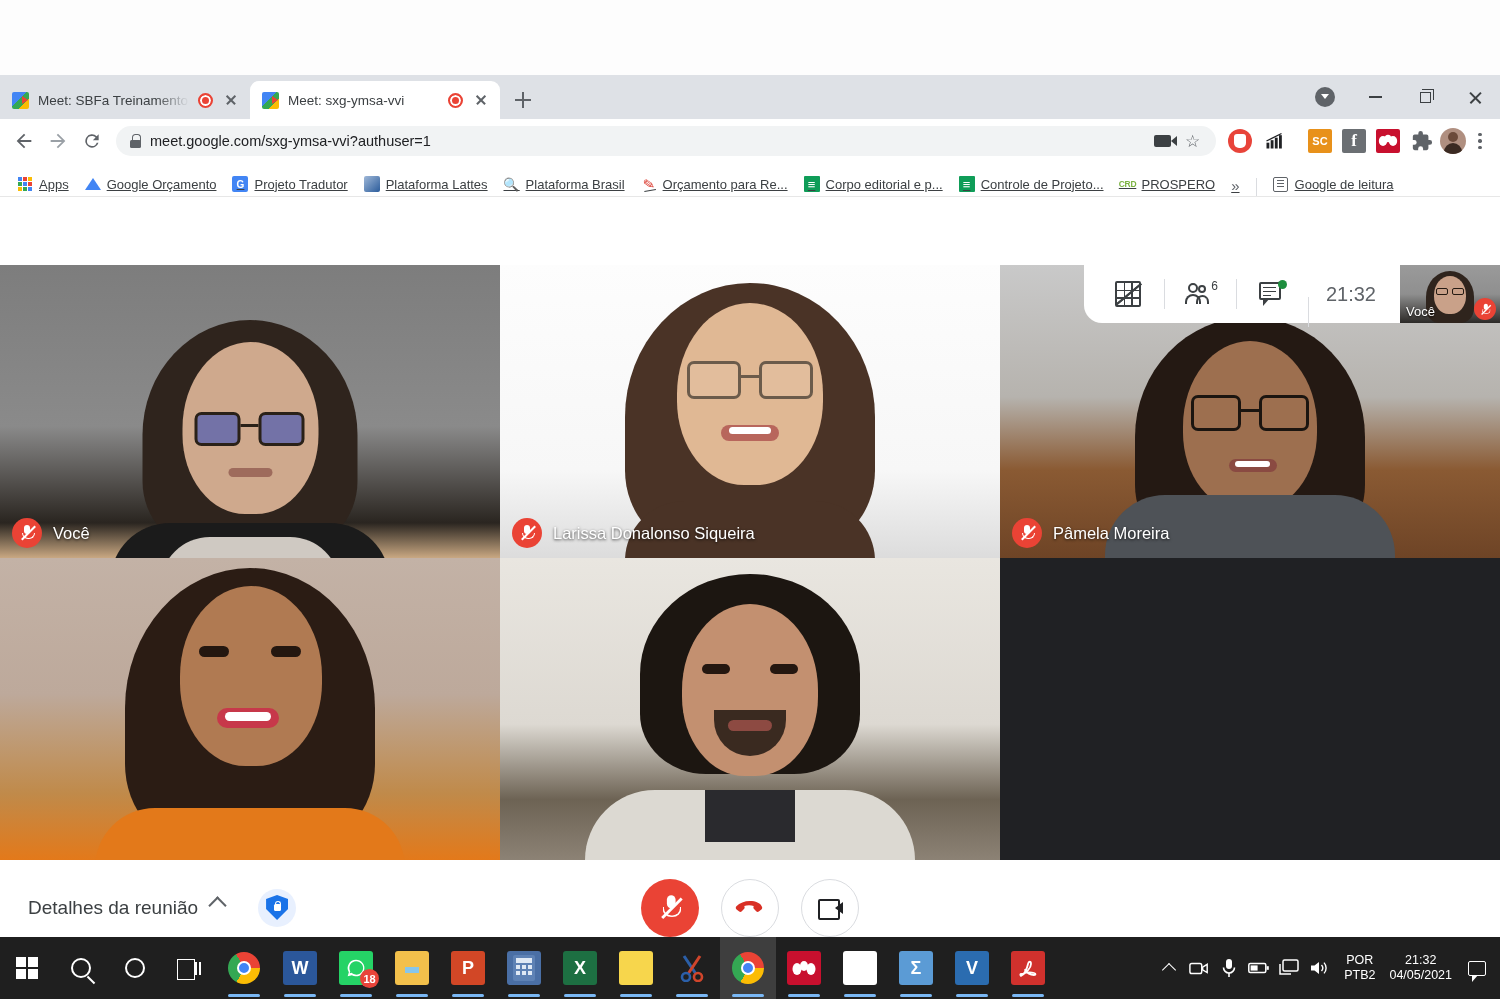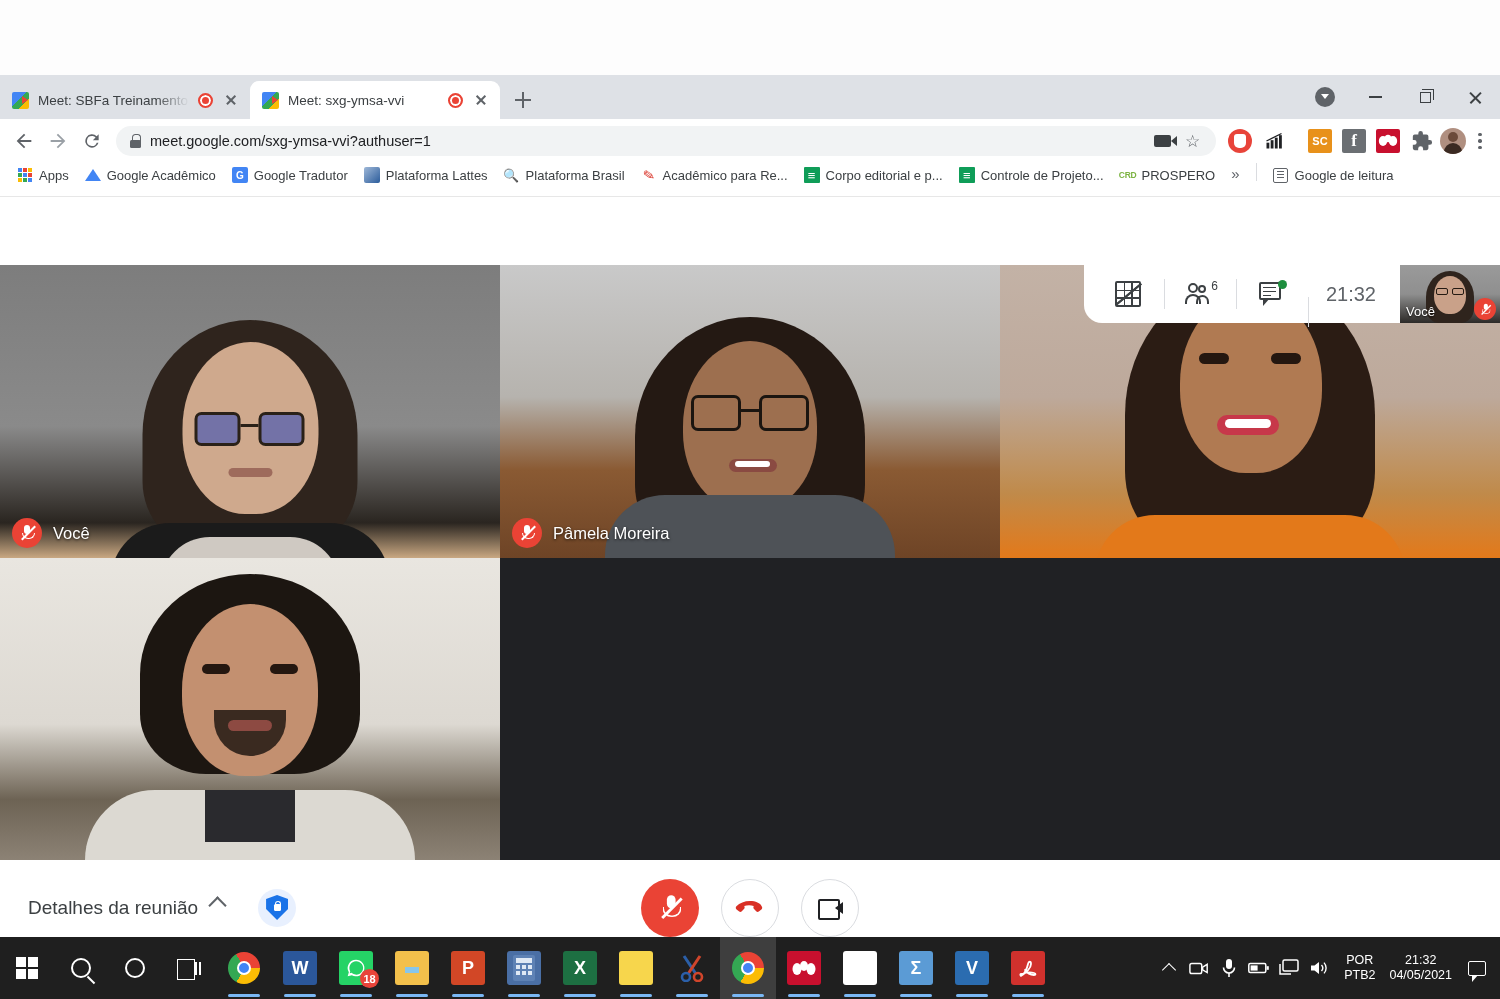--- a/index.html
+++ b/index.html
@@ -133,23 +133,24 @@
   .ext-m  { background:#c8102e; color:#fff; font-size:13px; border-radius:2px;}
   .ext-puzzle { color:#5f6368; }
   .ext-profile { width:26px;height:26px;border-radius:50%; background:#b08f80; overflow:hidden; position:relative; flex:0 0 26px;}
   .ext-profile::before{content:"";position:absolute;left:8px;top:4px;width:10px;height:10px;border-radius:50%;background:#6b4a3a;}
   .ext-profile::after{content:"";position:absolute;left:4px;top:15px;width:18px;height:14px;border-radius:9px 9px 0 0;background:#3b2a22;}
   .kebab { width: 24px; height: 28px; display:flex;flex-direction:column;align-items:center;justify-content:center;gap:3px; cursor:pointer; flex:0 0 24px;}
   .kebab span { width: 3.4px; height: 3.4px; border-radius: 50%; background: #5f6368; display:block;}
 
   
   .bookmarks {
-    height: 34px; background: #ffffff; display: flex; align-items: flex-start;
+    height: 34px; background: #ffffff; display: flex; align-items: flex-end;
     padding: 0 9px; gap: 0; font-size: 13px; color: #3c4043;
     border-bottom: 1px solid #e7e7e7;
+    text-decoration: underline;
   }
   .bm { display: flex; align-items: center; gap: 6px; padding: 4px 8px; border-radius: 4px; cursor: pointer; white-space: nowrap; }
   .bm-ico { width: 16px; height: 16px; flex: 0 0 16px; display:flex;align-items:center;justify-content:center; font-size: 9px; border-radius:2px;}
   .apps-grid { display: grid; grid-template-columns: repeat(3, 3.4px); grid-template-rows: repeat(3, 3.4px); gap: 1.8px; }
   .apps-grid i { display:block; width: 3.4px; height: 3.4px; background:#4285f4; }
   .apps-grid i:nth-child(2){background:#ea4335} .apps-grid i:nth-child(3){background:#fbbc04}
   .apps-grid i:nth-child(4){background:#34a853} .apps-grid i:nth-child(5){background:#4285f4}
   .apps-grid i:nth-child(6){background:#ea4335} .apps-grid i:nth-child(7){background:#fbbc04}
   .apps-grid i:nth-child(8){background:#34a853} .apps-grid i:nth-child(9){background:#4285f4}
   .ico-scholar { width:0;height:0;border-left:8px solid transparent;border-right:8px solid transparent;border-bottom:12px solid #4285f4;}
@@ -456,37 +457,37 @@
             <i></i>
             <i></i>
           </span>
         </span>
       <span>Apps</span>
     </div>
     <div class="bm">
       <span class="bm-ico">
           <span class="ico-scholar"></span>
         </span>
-      <span>Google Acadêmico</span>
+      <span>Google Orçamento</span>
     </div>
     <div class="bm">
       <span class="bm-ico ico-translate">G</span>
-      <span>Google Tradutor</span>
+      <span>Projeto Tradutor</span>
     </div>
     <div class="bm">
       <span class="bm-ico ico-lattes"></span>
       <span>Plataforma Lattes</span>
     </div>
     <div class="bm">
       <span class="bm-ico ico-brasil">🔍</span>
       <span>Plataforma Brasil</span>
     </div>
     <div class="bm">
       <span class="bm-ico ico-pencil">✎</span>
-      <span>Acadêmico para Re...</span>
+      <span>Orçamento para Re...</span>
     </div>
     <div class="bm">
       <span class="bm-ico ico-sheet">≡</span>
       <span>Corpo editorial e p...</span>
     </div>
     <div class="bm">
       <span class="bm-ico ico-sheet">≡</span>
       <span>Controle de Projeto...</span>
     </div>
     <div class="bm">
@@ -521,20 +522,40 @@
         <div class="nameplate">
           <span class="mic-off">
               <span class="mic-glyph">
                 <span class="mic-slash"></span>
               </span>
             </span>
           <span class="name-text">Você</span>
         </div>
       </div>
 
+      <div class="tile tile-2">
+        <div class="person" style="top:18px;width:250px;height:275px;">
+          <div class="hair" style="position:absolute;left:0;top:0;width:250px;height:268px;background:#4a3326;"></div>
+          <div class="head" style="position:absolute;left:52px;top:20px;width:146px;height:182px;background:#e0b894;"></div>
+          <div class="glass-l" style="left:62px;top:78px;width:54px;height:38px;border-color:#6b5b4b;background:rgba(255,255,255,.08);"></div>
+          <div class="glass-r" style="left:134px;top:78px;width:54px;height:38px;border-color:#6b5b4b;background:rgba(255,255,255,.08);"></div>
+          <div class="glass-bridge" style="left:116px;top:92px;width:18px;background:#6b5b4b;"></div>
+          <div style="position:absolute;left:96px;top:142px;width:58px;height:16px;background:#b8665c;border-radius:10px;"></div>
+          <div style="position:absolute;left:104px;top:144px;width:42px;height:7px;background:#fff;border-radius:4px;"></div>
+        </div>
+        <div style="position:absolute;left:125px;top:236px;width:250px;height:60px;background:#4a3326;border-radius:60px 60px 0 0;"></div>
+        <div class="nameplate">
+          <span class="mic-off">
+              <span class="mic-glyph">
+                <span class="mic-slash"></span>
+              </span>
+            </span>
+          <span class="name-text">Larissa Donalonso Siqueira</span>
+        </div>
+      </div>
 
       <div class="tile tile-3">
         <div class="person" style="top:52px;width:230px;height:245px;">
           <div class="hair" style="position:absolute;left:0;top:0;width:230px;height:240px;background:#241913;"></div>
           <div class="head" style="position:absolute;left:48px;top:24px;width:134px;height:170px;background:#9d6f4f;"></div>
           <div class="glass-l" style="left:56px;top:78px;width:50px;height:36px;border-color:#1b1510;"></div>
           <div class="glass-r" style="left:124px;top:78px;width:50px;height:36px;border-color:#1b1510;"></div>
           <div class="glass-bridge" style="left:106px;top:92px;width:18px;background:#1b1510;"></div>
           <div style="position:absolute;left:94px;top:142px;width:48px;height:13px;background:#8a4a42;border-radius:8px;"></div>
           <div style="position:absolute;left:100px;top:144px;width:35px;height:6px;background:#fff;border-radius:3px;"></div>

